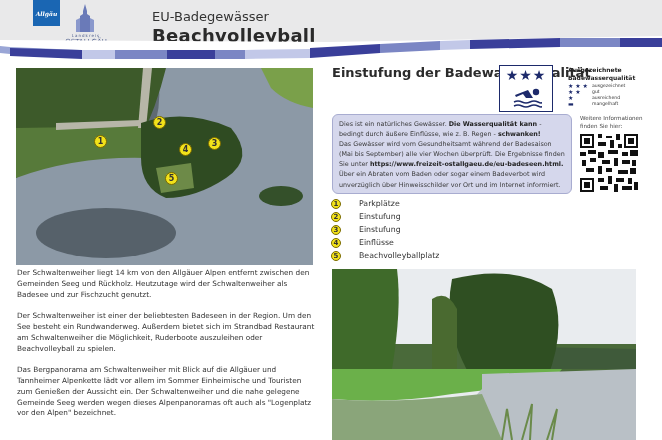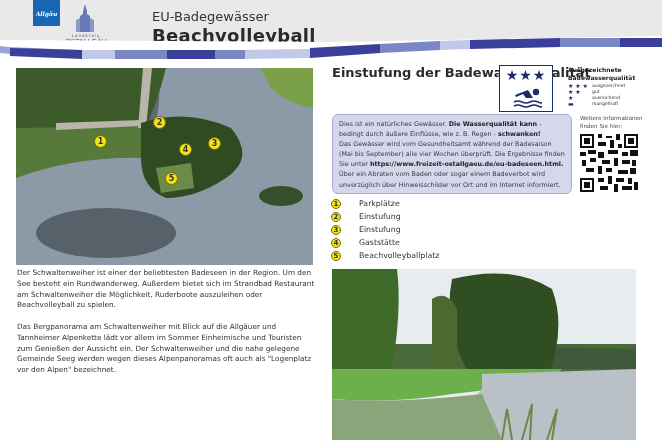--- a/index.html
+++ b/index.html
@@ -96,20 +96,21 @@
     <ellipse cx="90" cy="165" rx="70" ry="25" fill="#56616a"></ellipse>
   </svg>
   <div class="pin" style="left:78px;top:67px;">1</div>
   <div class="pin" style="left:137px;top:48px;">2</div>
   <div class="pin" style="left:192px;top:69px;">3</div>
   <div class="pin" style="left:163px;top:75px;">4</div>
   <div class="pin" style="left:149px;top:104px;">5</div>
 </div>
 
 <div class="left-text">
+  <p>Der Schwaltenweiher liegt 14 km von den Allgäuer Alpen entfernt zwischen den Gemeinden Seeg und Rückholz. Heutzutage wird der Schwaltenweiher als Badesee und zur Fischzucht genutzt.</p>
   <p>Der Schwaltenweiher ist einer der beliebtesten Badeseen in der Region. Um den See besteht ein Rundwanderweg. Außerdem bietet sich im Strandbad Restaurant am Schwaltenweiher die Möglichkeit, Ruderboote auszuleihen oder Beachvolleyball zu spielen.</p>
   <p>Das Bergpanorama am Schwaltenweiher mit Blick auf die Allgäuer und Tannheimer Alpenkette lädt vor allem im Sommer Einheimische und Touristen zum Genießen der Aussicht ein. Der Schwaltenweiher und die nahe gelegene Gemeinde Seeg werden wegen dieses Alpenpanoramas oft auch als "Logenplatz vor den Alpen" bezeichnet.</p>
 </div>
 
 <div class="rating-head">
   <div>Einstufung der Badewasserqualität</div>
 </div>
 <div class="rating-box">
   <div class="stars">★★★</div>
   <svg width="30" height="24" viewBox="0 0 30 24">
@@ -204,21 +205,21 @@
   <div class="poi">
       <span class="num">2</span>
       <span class="lbl">Einstufung</span>
     </div>
   <div class="poi">
       <span class="num">3</span>
       <span class="lbl">Einstufung</span>
     </div>
   <div class="poi">
       <span class="num">4</span>
-      <span class="lbl">Gaststätte</span>
+      <span class="lbl">Einflüsse</span>
     </div>
   <div class="poi">
       <span class="num">5</span>
       <span class="lbl">Beachvolleyballplatz</span>
     </div>
 </div>
 
 <div class="lake-photo">
   <svg width="304" height="171" viewBox="0 0 304 171">
     <rect width="304" height="171" fill="#e9ecef"></rect>

